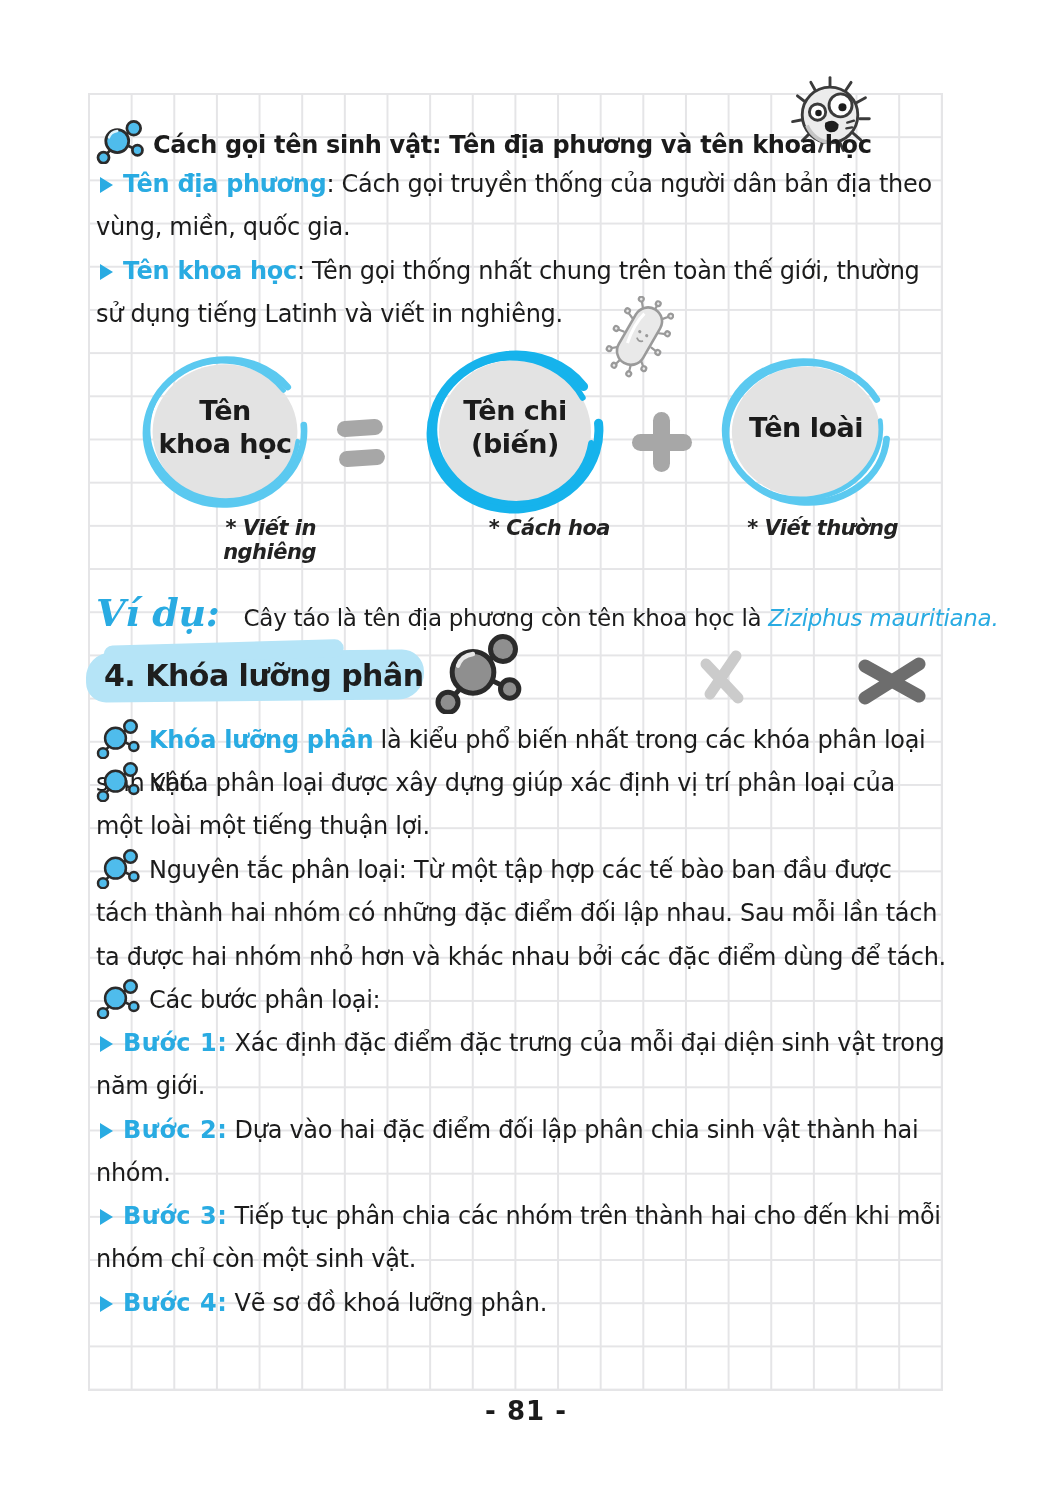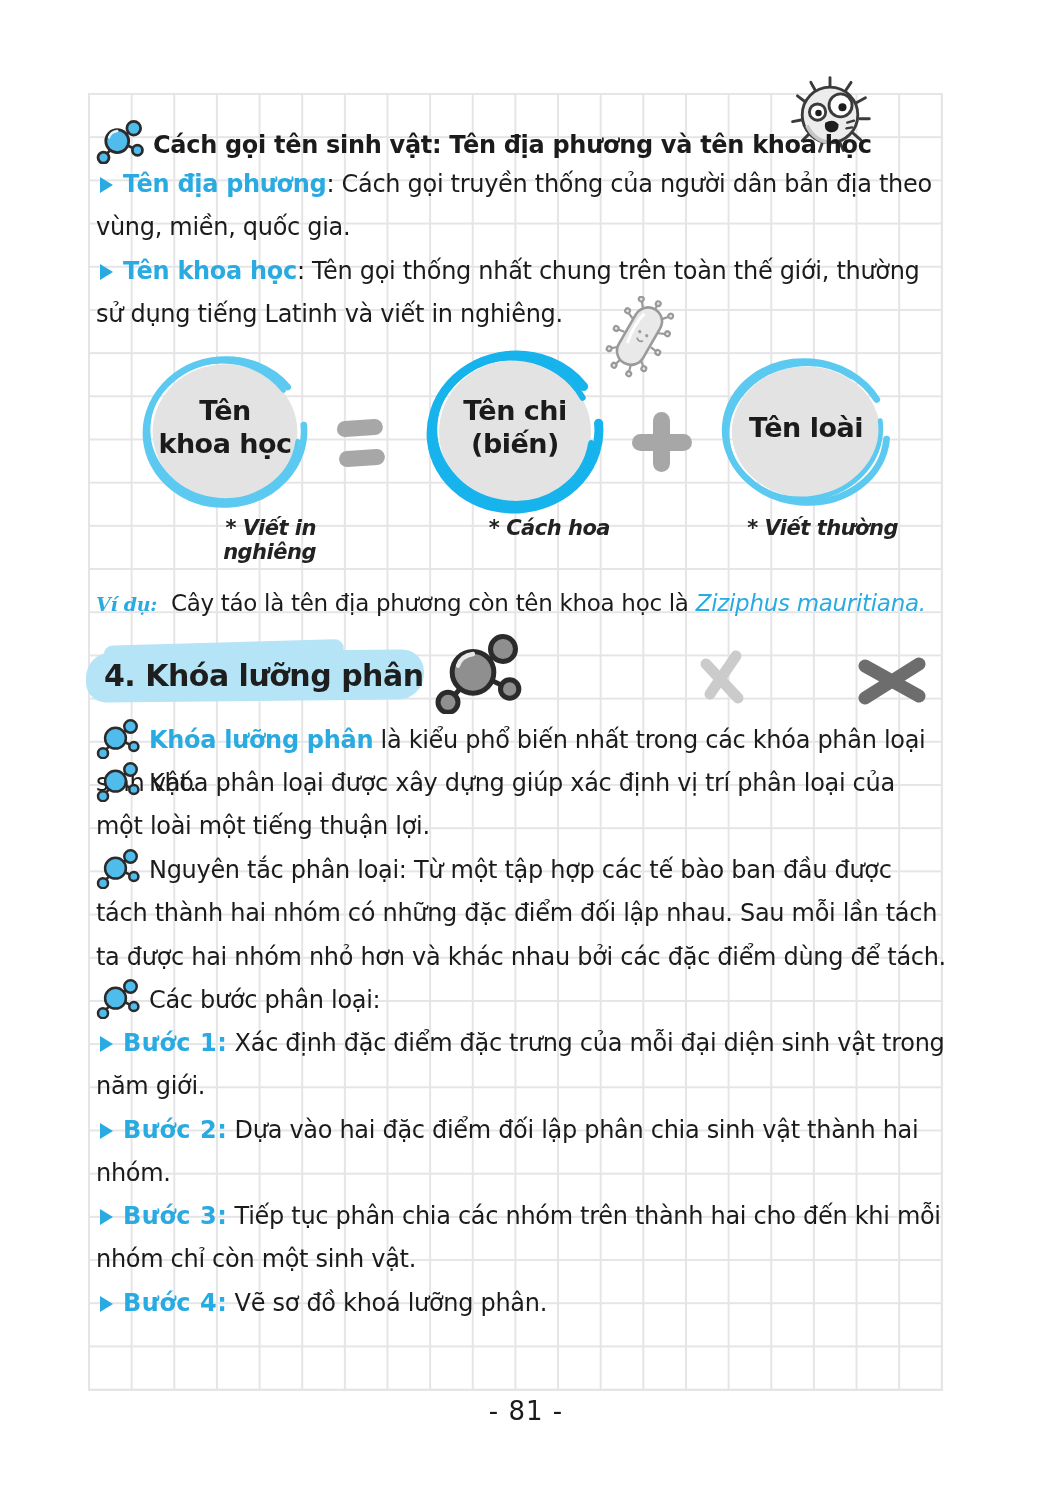--- a/index.html
+++ b/index.html
@@ -27,24 +27,24 @@
   .opbar{position:absolute;background:#a7a7a7;border-radius:9px;}
   .hl{position:absolute;left:86px;top:651px;width:338px;height:50px;background:#b5e4f7;
       border-radius:25px 22px 26px 20px;transform:rotate(-0.6deg);}
   .hl:before{content:"";position:absolute;left:18px;top:-9px;width:240px;height:18px;
       background:#b5e4f7;border-radius:10px;transform:rotate(-1deg);}
   .section-title{position:absolute;left:104px;top:658px;font-size:30px;font-weight:bold;
       letter-spacing:-0.5px;color:#1e1e1e;}
   .example{position:absolute;left:96px;top:590px;width:856px;white-space:nowrap;
       font-size:23px;font-weight:500;letter-spacing:-0.3px;}
   .vidu{color:#29abe2;font-family:"DejaVu Serif",serif;font-style:italic;font-weight:bold;
-      font-size:19px;margin-right:14px;}
+      font-size:38px;margin-right:24px;}
   .species{color:#29abe2;font-style:italic;text-align:center;}
   .pagenum{position:absolute;left:0;top:1396px;width:1052px;text-align:center;
-      font-size:26px;font-weight:normal;letter-spacing:1px;}
+      font-size:26px;font-weight:bold;letter-spacing:1px;}
   svg{display:inline-block;}
   .abs{position:absolute;}
 </style>
 </head>
 <body>
 
 <div class="page">
   <div class="grid"></div>
 
   <svg class="abs" style="left:784px;top:68px" width="92" height="92" viewBox="0 0 96 96">

